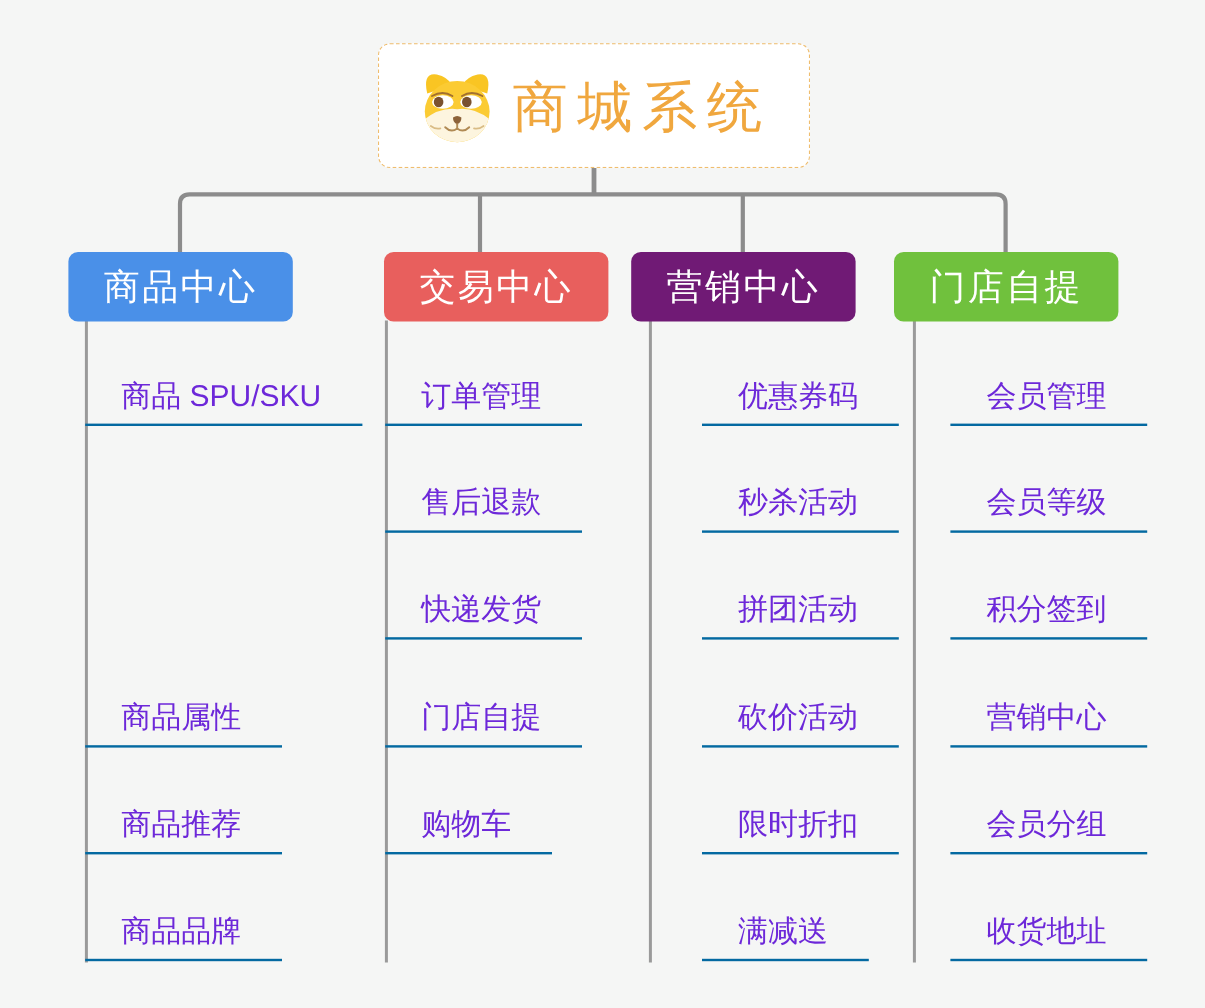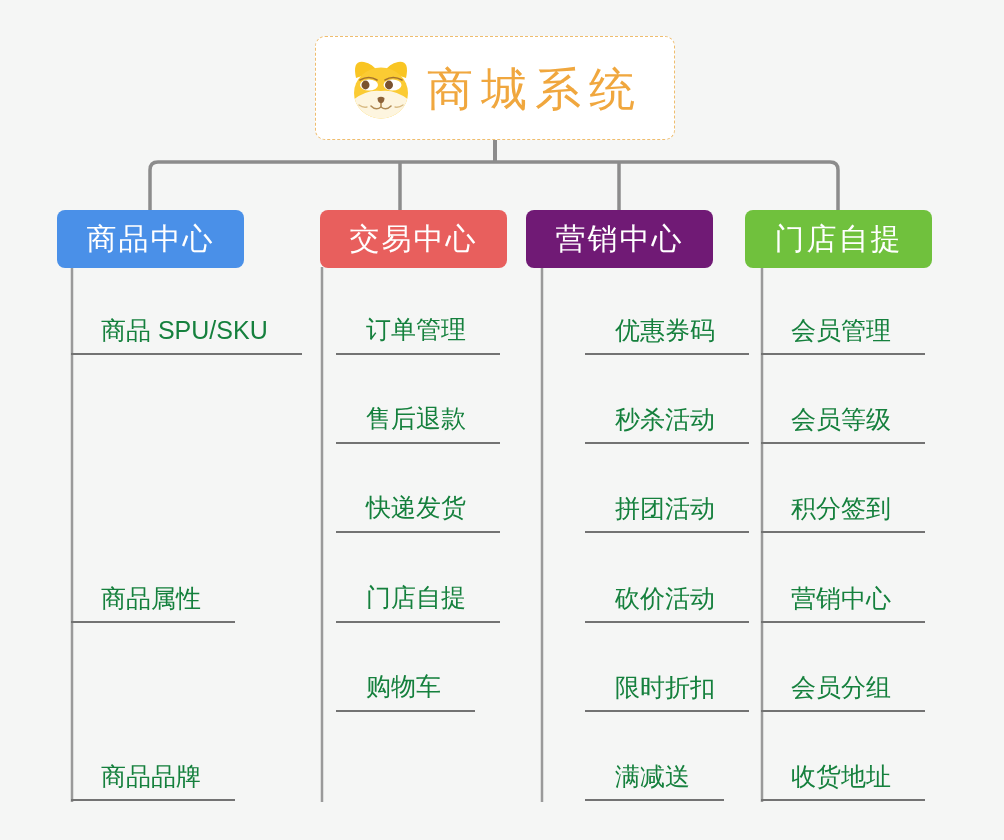--- a/index.html
+++ b/index.html
@@ -34,29 +34,29 @@
     cursor:default;
   }
   .b0{left:57px;}
   .b1{left:320px;}
   .b2{left:526px;}
   .b3{left:745px;}
 
   
   .leaf{
     position:absolute;
-    font-size:25px;color:#15803d;line-height:30px;
+    font-size:25px;color:#6d28d9;line-height:30px;
     padding:0 34px 8px 30px;
-    border-bottom:2px solid #737373;
+    border-bottom:2px solid #0369a1;
     white-space:nowrap;
   }
   .c0{left:71px;}
-  .c1{left:336px;font-family:Liberation Serif, serif;}
+  .c1{left:321px;}
   .c2{left:541px;margin-left:44px;}
-  .c3{left:761px;}
+  .c3{left:792px;}
   .r0{top:315px;}
   .r1{top:404px;}
   .r2{top:493px;}
   .r3{top:583px;}
   .r4{top:672px;}
   .r5{top:761px;}
 </style>
 </head>
 <body>
 
@@ -119,20 +119,21 @@
   </div>
   <div class="branch b2" style="background: #701a75;">
     <span>营销中心</span>
   </div>
   <div class="branch b3" style="background: rgb(112, 193, 61);">
     <span>门店自提</span>
   </div>
 
   <div class="leaf c0 r0">商品 SPU/SKU</div>
   <div class="leaf c0 r3">商品属性</div>
+  <div class="leaf c0 r4">商品推荐</div>
   <div class="leaf c0 r5">商品品牌</div>
 
   <div class="leaf c1 r0">订单管理</div>
   <div class="leaf c1 r1">售后退款</div>
   <div class="leaf c1 r2">快递发货</div>
   <div class="leaf c1 r3">门店自提</div>
   <div class="leaf c1 r4">购物车</div>
 
   <div class="leaf c2 r0">优惠券码</div>
   <div class="leaf c2 r1">秒杀活动</div>

